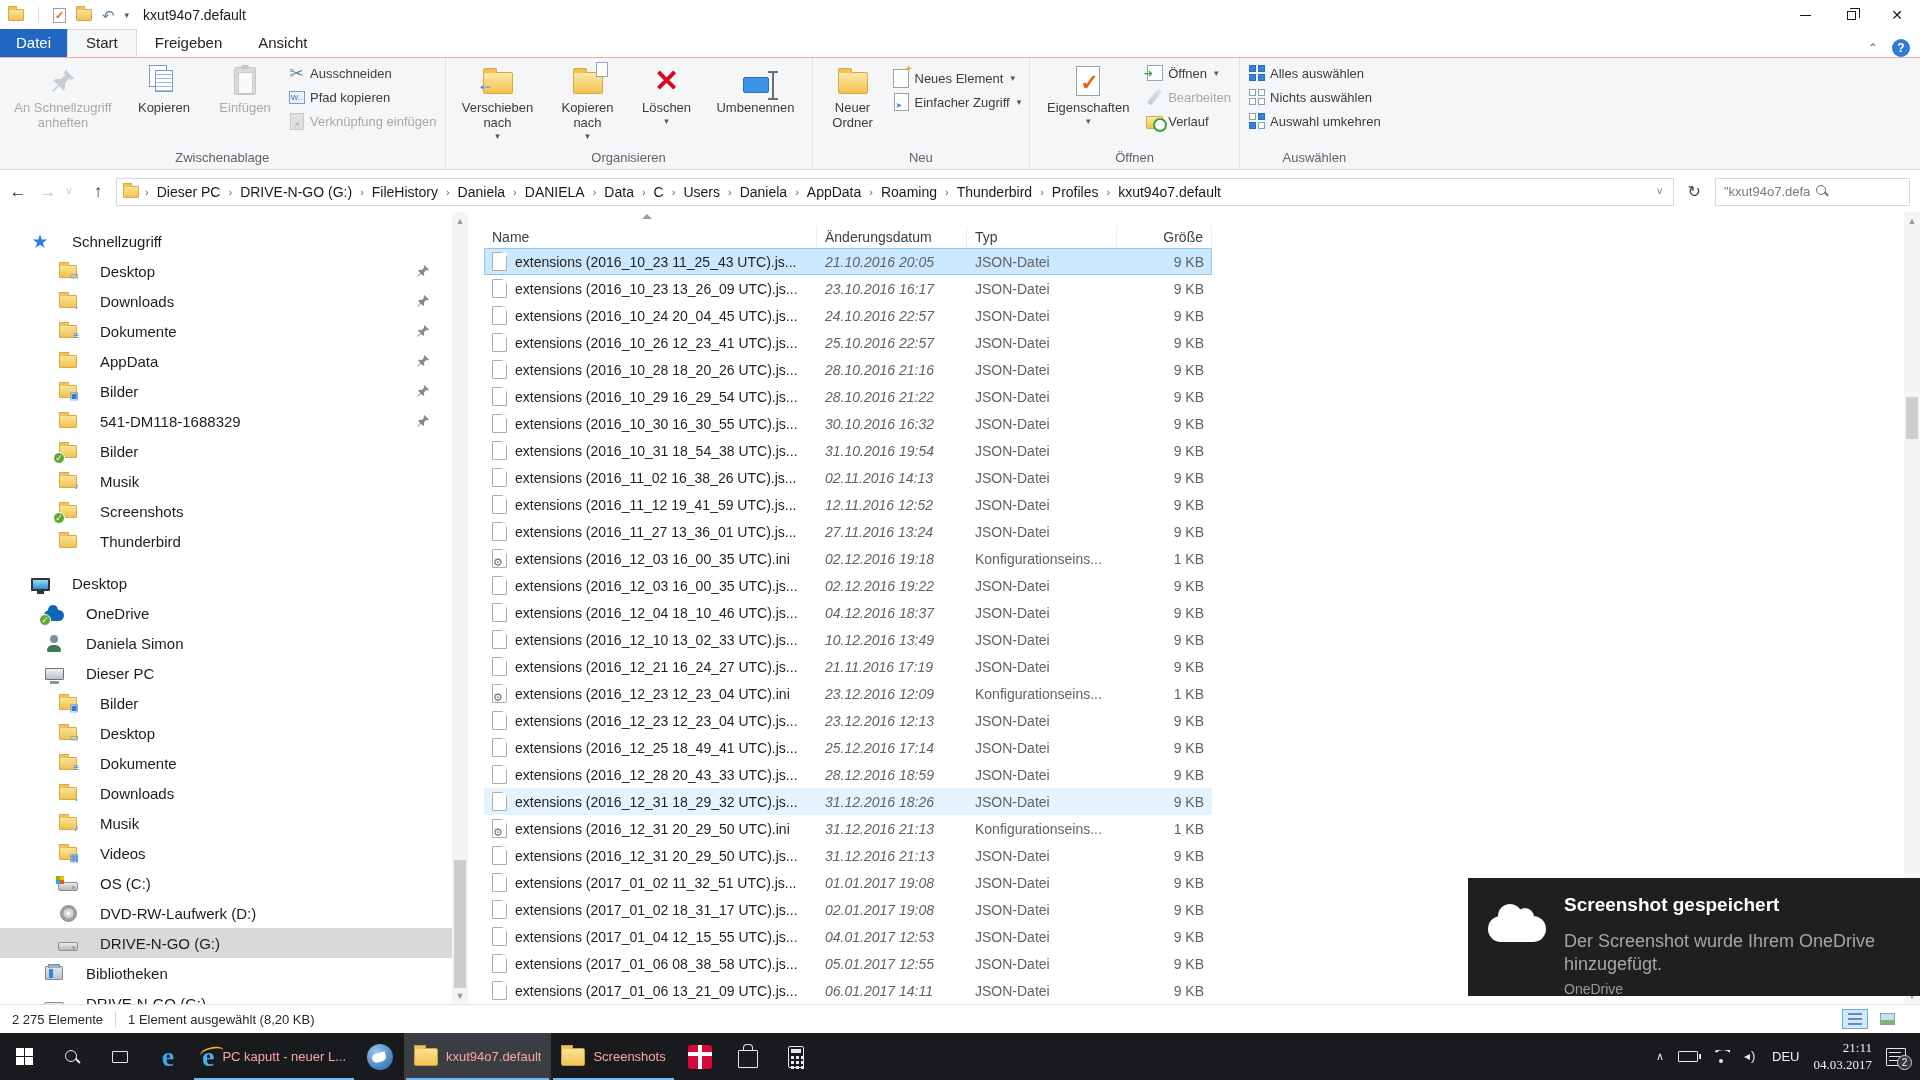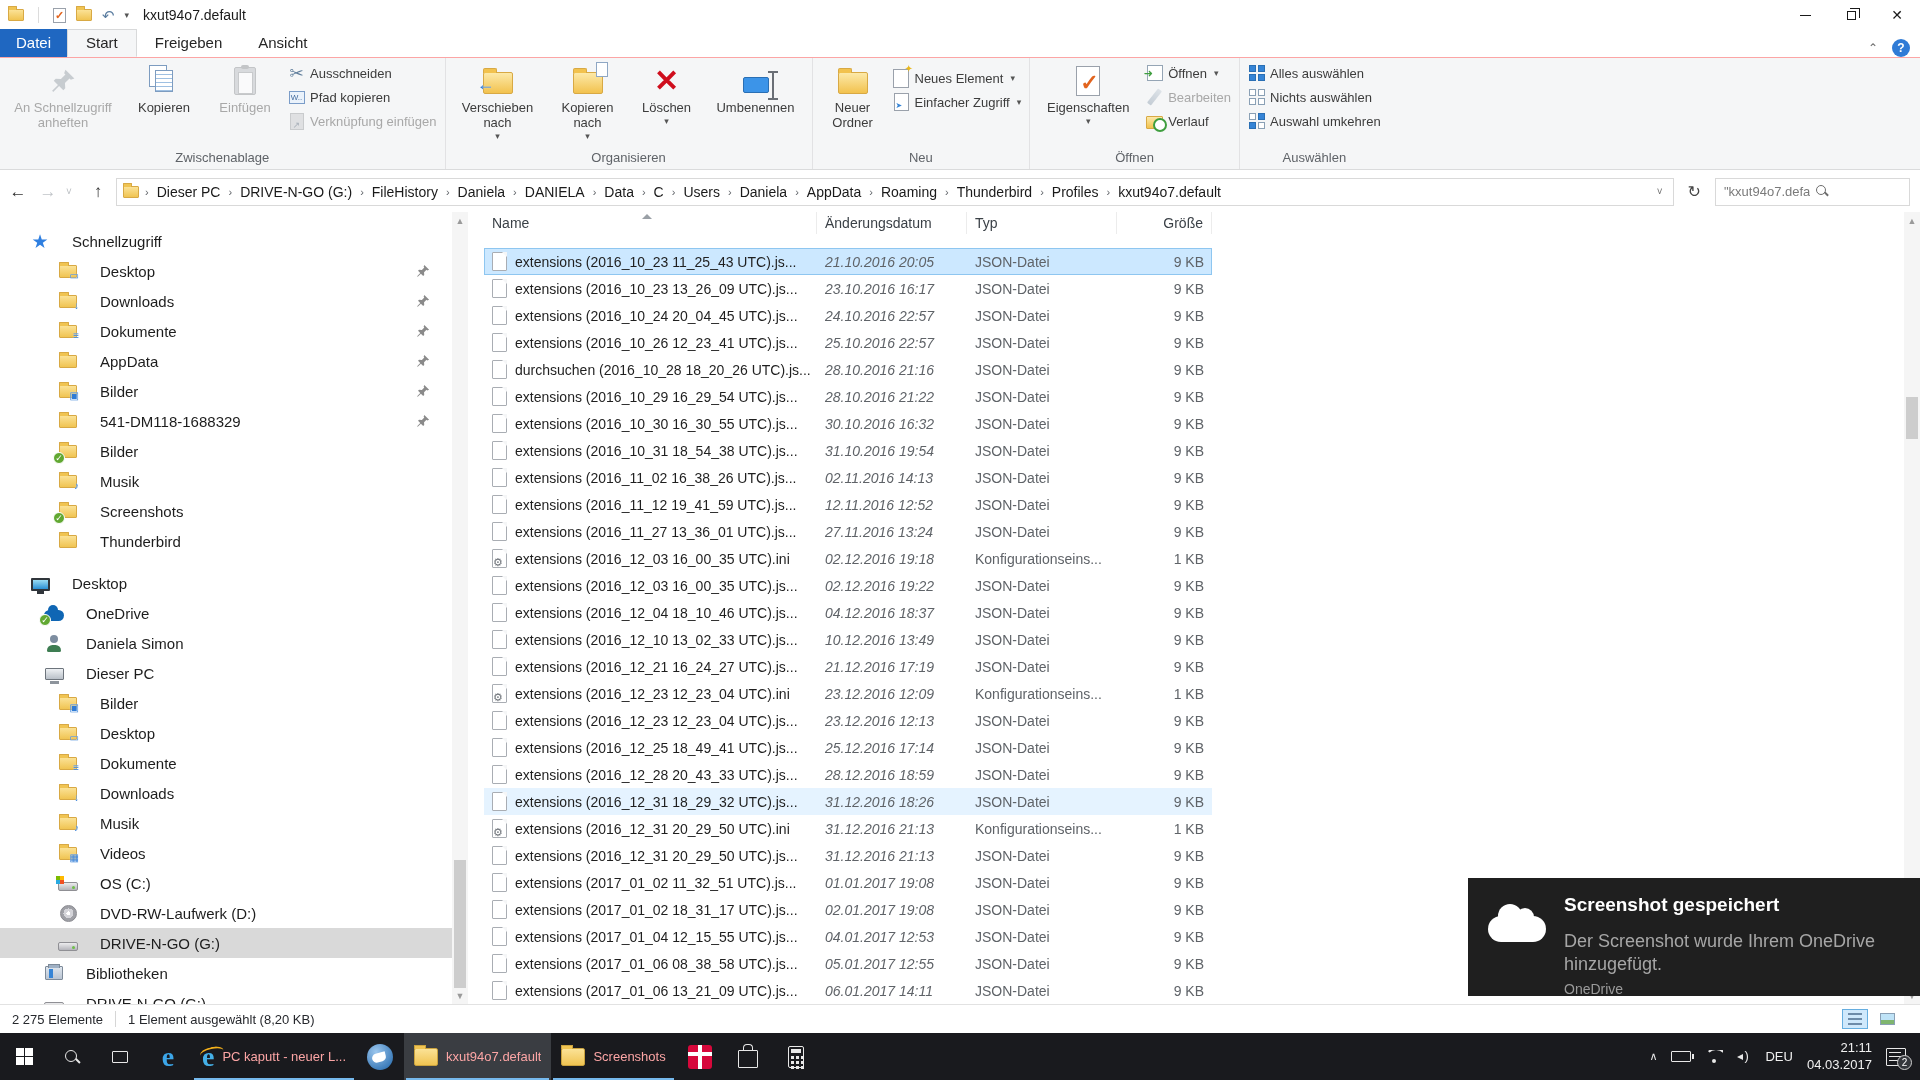--- a/index.html
+++ b/index.html
@@ -142,21 +142,21 @@
   .ic-lib::before { content:""; position:absolute; left:2px; top:-3px; right:2px; height:3px; background:#9fb0c4; border:1px solid #7d8a99; border-bottom:none; }
   .ic-lib::after { content:""; position:absolute; left:3px; top:2px; width:4px; height:9px; background:#3584d6; }
 
   
   .sbar { width:16px; background:#f5f5f5; position:relative; flex:none; }
   .sbar .arr { position:absolute; left:0; width:16px; height:17px; color:#9a9a9a; font-size:9px; display:flex; align-items:center; justify-content:center; }
   .sbar .thumb { position:absolute; left:2px; width:12px; background:#cdcdcd; border-radius:0; }
 
   
   #filearea { flex:1; position:relative; padding-left:16px; }
-  #cheader { display:flex; height:36px; align-items:flex-start; position:relative; color:#3b4147; font-size:14px; }
+  #cheader { display:flex; height:36px; align-items:flex-end; position:relative; color:#3b4147; font-size:14px; }
   .hc { padding:0 8px; border-right:1px solid #ececec; height:22px; display:flex; align-items:center; }
   .hc-name { width:333px; }
   .hc-date { width:150px; }
   .hc-type { width:150px; }
   .hc-size { width:95px; justify-content:flex-end; }
   #sortcaret { position:absolute; left:158px; top:2px; width:0; height:0; border-left:5px solid transparent; border-right:5px solid transparent; border-bottom:5px solid #9aa0a6; }
   .frow { display:flex; align-items:center; height:27px; width:728px; font-size:14px; color:#1f1f1f; }
   .frow.selected { background:#cce8ff; box-shadow:inset 0 0 0 1px #8ec6f0; }
   .frow.hover { background:#e5f3ff; }
   .fc { padding:0 8px; white-space:nowrap; overflow:hidden; }
@@ -219,21 +219,21 @@
   .tr-chev { color:#e8e8e8; font-size:11px; }
   .tr-batt { width:20px; height:11px; border:1.5px solid #e8e8e8; border-radius:1px; position:relative; }
   .tr-batt::after { content:""; position:absolute; right:-4px; top:2px; width:2px; height:5px; background:#e8e8e8; }
   .tr-wifi { width:18px; height:14px; position:relative; overflow:hidden; }
   .tr-wifi::before { content:""; position:absolute; left:-1px; top:-2px; width:20px; height:20px; border:2px solid #e8e8e8; border-radius:50%; clip-path:polygon(50% 50%, 0 0, 100% 0); }
   .tr-wifi::after { content:""; position:absolute; left:7px; top:9px; width:4px; height:4px; background:#e8e8e8; border-radius:50%; }
   .tr-vol { width:14px; height:14px; position:relative; }
   .tr-vol::before { content:""; position:absolute; left:0; top:4px; border-top:3px solid transparent; border-bottom:3px solid transparent; border-right:6px solid #e8e8e8; }
   .tr-vol::after { content:")"; position:absolute; left:7px; top:-2px; color:#e8e8e8; font-size:13px; }
   .tr-lang { font-size:13px; color:#f0f0f0; }
-  .tr-clock { text-align:right; font-size:13px; line-height:1.3; color:#f0f0f0; }
+  .tr-clock { text-align:right; font-size:13px; line-height:1.3; color:#f0f0f0;font-family:Liberation Serif, serif; }
   .tr-ac { width:20px; height:18px; border:1.5px solid #e8e8e8; border-radius:1px; position:relative; }
   .tr-ac::before { content:""; position:absolute; left:2px; top:3px; width:12px; height:1.5px; background:#e8e8e8; box-shadow:0 4px #e8e8e8, 0 8px #e8e8e8; }
   .tr-badge { position:absolute; right:-7px; bottom:-5px; width:15px; height:15px; border-radius:50%; background:#35373c; border:1px solid #cfcfcf; color:#fff; font-size:10px; line-height:13px; text-align:center; }
 </style>
 </head>
 <body>
 
 <div id="screen">
 
   <div id="titlebar">
@@ -743,21 +743,21 @@
               <span class="fico"></span>
               <span>extensions (2016_10_26 12_23_41 UTC).js...</span>
             </div>
             <div class="fc fc-date">25.10.2016 22:57</div>
             <div class="fc fc-type">JSON-Datei</div>
             <div class="fc fc-size">9 KB</div>
           </div>
           <div class="frow">
             <div class="fc fc-name">
               <span class="fico"></span>
-              <span>durchsuchen (2016_10_28 18_20_26 UTC).js...</span>
+              <span>extensions (2016_10_28 18_20_26 UTC).js...</span>
             </div>
             <div class="fc fc-date">28.10.2016 21:16</div>
             <div class="fc fc-type">JSON-Datei</div>
             <div class="fc fc-size">9 KB</div>
           </div>
           <div class="frow">
             <div class="fc fc-name">
               <span class="fico"></span>
               <span>extensions (2016_10_29 16_29_54 UTC).js...</span>
             </div>
@@ -844,21 +844,21 @@
             </div>
             <div class="fc fc-date">10.12.2016 13:49</div>
             <div class="fc fc-type">JSON-Datei</div>
             <div class="fc fc-size">9 KB</div>
           </div>
           <div class="frow">
             <div class="fc fc-name">
               <span class="fico"></span>
               <span>extensions (2016_12_21 16_24_27 UTC).js...</span>
             </div>
-            <div class="fc fc-date">21.12.2016 17:19</div>
+            <div class="fc fc-date">21.11.2016 17:19</div>
             <div class="fc fc-type">JSON-Datei</div>
             <div class="fc fc-size">9 KB</div>
           </div>
           <div class="frow">
             <div class="fc fc-name">
               <span class="fico ini"></span>
               <span>extensions (2016_12_23 12_23_04 UTC).ini</span>
             </div>
             <div class="fc fc-date">23.12.2016 12:09</div>
             <div class="fc fc-type">Konfigurationseins...</div>

